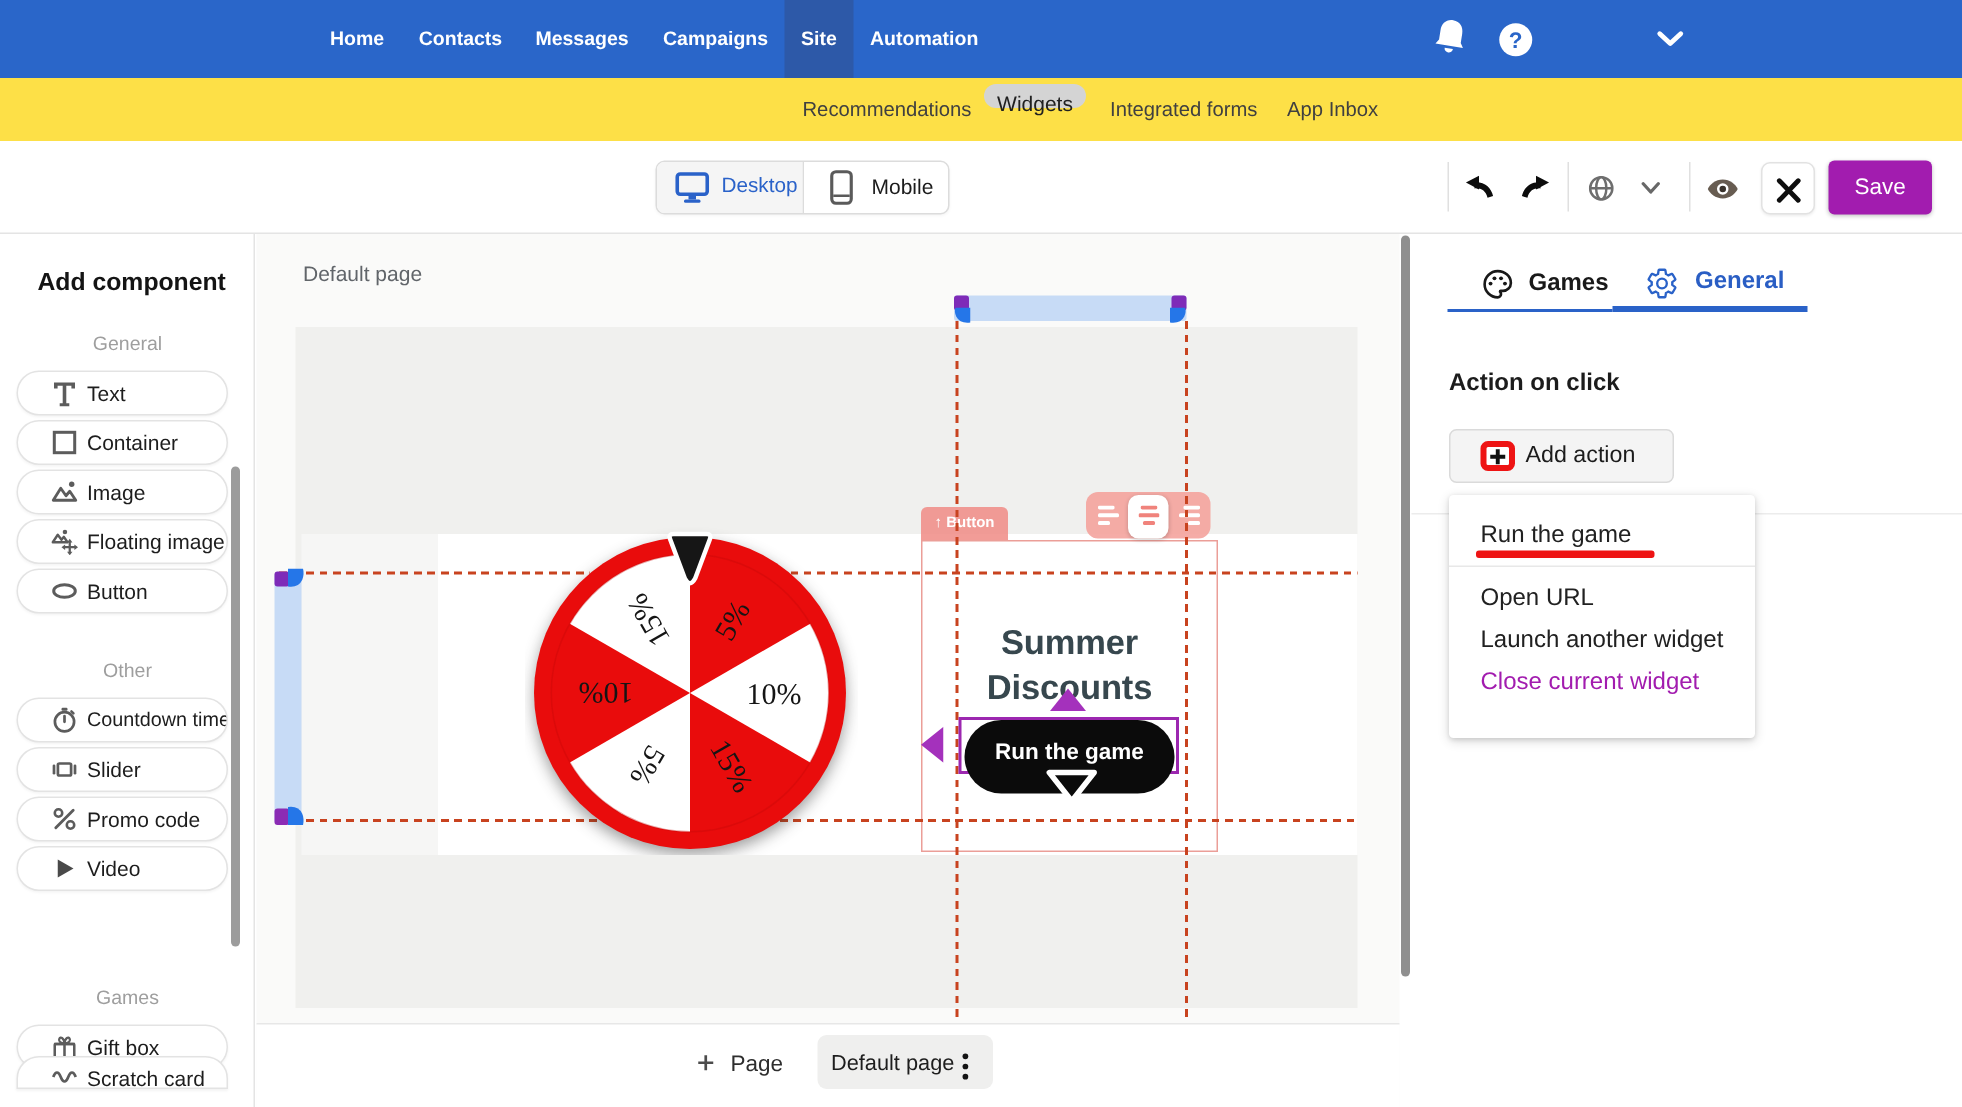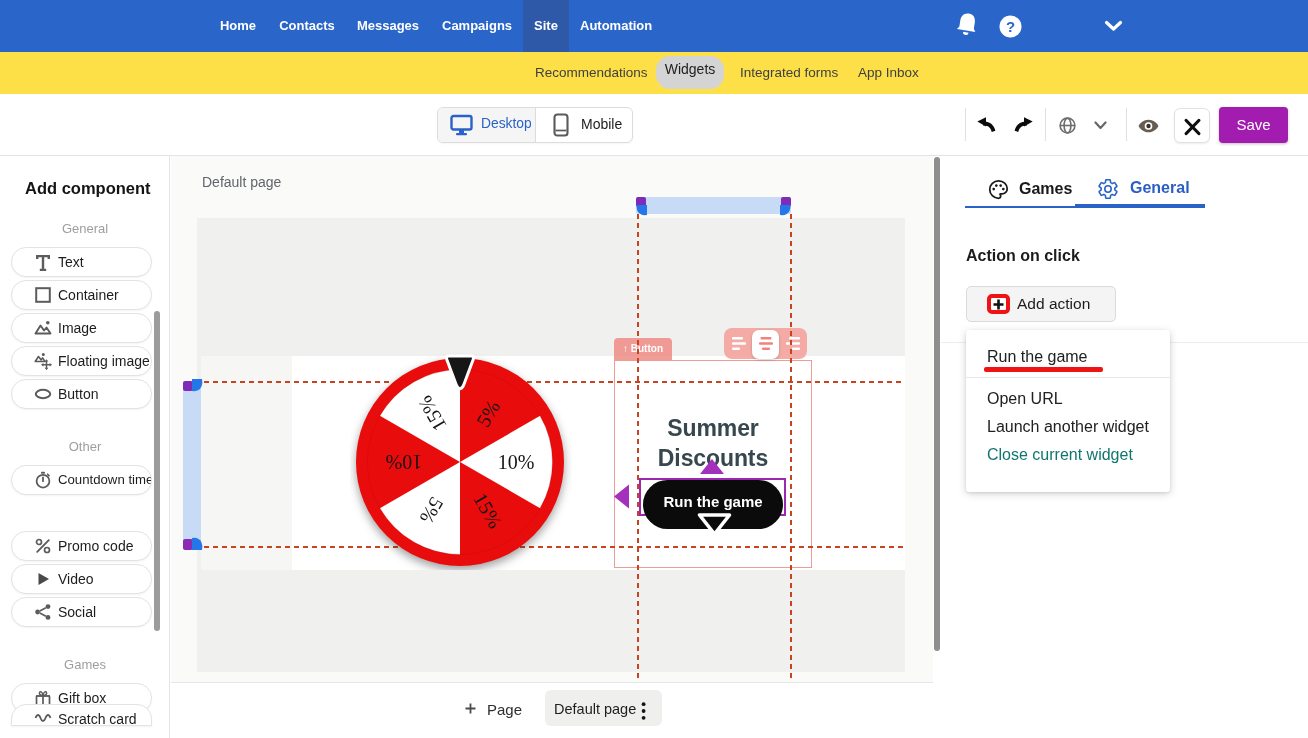--- a/index.html
+++ b/index.html
@@ -8,21 +8,21 @@
 .abs { position:absolute; }
 
 
 #nav { position:absolute; left:0; top:0; width:1308px; height:52px; background:#2a66c9; }
 #nav .item { position:absolute; top:0; height:63px; line-height:52px; color:#fff; font-size:13px; font-weight:bold; text-align:center; }
 #nav .active-block { position:absolute; left:523px; top:0; width:46px; height:52px; background:#2d59a8; }
 
 
 #subnav { position:absolute; left:0; top:52px; width:1308px; height:42px; background:#fde047; }
 #subnav .sitem { position:absolute; top:0; height:42px; line-height:42px; font-size:13.5px; color:#404040; }
-#wpill { position:absolute; left:656px; top:56px; width:68px; height:33px; background:#d4d4d4; border-radius:14px; line-height:27px; text-align:center; font-size:14px; color:#202020; }
+#wpill { position:absolute; left:656px; top:56px; width:68px; height:16px; background:#d4d4d4; border-radius:14px; line-height:27px; text-align:center; font-size:14px; color:#202020; }
 
 
 #toolbar { position:absolute; left:0; top:94px; width:1308px; height:62px; background:#fff; border-bottom:1px solid #e4e4e4; }
 #toggle { position:absolute; left:437px; top:13px; width:196px; height:36px; border:1px solid #dcdcdc; border-radius:6px; background:#fff; box-shadow:0 1px 2px rgba(0,0,0,0.04); }
 #toggle .half-l { position:absolute; left:0; top:0; width:98px; height:34px; background:#f5f5f5; border-right:1px solid #dcdcdc; border-radius:5px 0 0 5px; }
 .tdivider { position:absolute; top:14px; height:33px; width:1px; background:#e0e0e0; }
 #savebtn { position:absolute; left:1219px; top:13px; width:69px; height:36px; background:#a21caf; border-radius:4px; color:#fff; font-size:15px; text-align:center; line-height:36px; box-shadow:0 1px 3px rgba(0,0,0,0.25); }
 #xbtn { position:absolute; left:1174px; top:14px; width:36px; height:35px; background:#fff; border:1px solid #e2e2e2; border-radius:6px; box-shadow:0 1px 2px rgba(0,0,0,0.08); }
 
 
@@ -180,43 +180,41 @@
 
   <div class="pill" style="top:309px;">
     <svg class="picon" viewBox="0 0 18 18">
           <circle cx="9" cy="10.2" r="6.4" fill="none" stroke="#5c5c5c" stroke-width="1.8"></circle>
           <line x1="9" y1="10.2" x2="9" y2="6.4" stroke="#5c5c5c" stroke-width="1.8" stroke-linecap="round"></line>
           <rect x="7" y="0.8" width="4" height="2" rx="0.8" fill="#5c5c5c"></rect>
           <line x1="13.6" y1="3.2" x2="15" y2="4.6" stroke="#5c5c5c" stroke-width="1.6" stroke-linecap="round"></line>
         </svg>
     <div class="plabel" style="font-size:13.2px;">Countdown timer</div>
   </div>
+  <div class="pill" style="top:342px;">
+    <svg class="picon" viewBox="0 0 18 18">
+          <rect x="4.6" y="5" width="8.8" height="8" rx="1" fill="none" stroke="#5c5c5c" stroke-width="1.8"></rect>
+          <path d="M2 6.5 v5" stroke="#5c5c5c" stroke-width="1.8" stroke-linecap="round"></path>
+          <path d="M16 6.5 v5" stroke="#5c5c5c" stroke-width="1.8" stroke-linecap="round"></path>
+        </svg>
+    <div class="plabel">Slider</div>
+  </div>
   <div class="pill" style="top:375px;">
     <svg class="picon" viewBox="0 0 18 18">
           <line x1="3.2" y1="14.8" x2="14.8" y2="3.2" stroke="#5c5c5c" stroke-width="1.9" stroke-linecap="round"></line>
           <circle cx="5" cy="5" r="2.5" fill="none" stroke="#5c5c5c" stroke-width="1.7"></circle>
           <circle cx="13" cy="13" r="2.5" fill="none" stroke="#5c5c5c" stroke-width="1.7"></circle>
         </svg>
     <div class="plabel">Promo code</div>
   </div>
   <div class="pill" style="top:408px;">
     <svg class="picon" viewBox="0 0 18 18">
           <path d="M4.5 3 L15 9 L4.5 15 Z" fill="#494949"></path>
         </svg>
     <div class="plabel">Video</div>
-  </div>
-  <div class="pill" style="top:441px;">
-    <svg class="picon" viewBox="0 0 18 18">
-          <circle cx="14" cy="3.6" r="2.4" fill="#5c5c5c"></circle>
-          <circle cx="3.6" cy="9" r="2.4" fill="#5c5c5c"></circle>
-          <circle cx="14" cy="14.4" r="2.4" fill="#5c5c5c"></circle>
-          <line x1="5.8" y1="7.9" x2="11.9" y2="4.7" stroke="#5c5c5c" stroke-width="1.7"></line>
-          <line x1="5.8" y1="10.1" x2="11.9" y2="13.3" stroke="#5c5c5c" stroke-width="1.7"></line>
-        </svg>
-    <div class="plabel">Social</div>
   </div>
 
   <div class="pill" style="top:527px;">
     <svg class="picon" viewBox="0 0 18 18">
           <rect x="2.5" y="7" width="13" height="9" rx="0.5" fill="none" stroke="#5c5c5c" stroke-width="1.7"></rect>
           <line x1="2" y1="7" x2="16" y2="7" stroke="#5c5c5c" stroke-width="1.7"></line>
           <line x1="9" y1="7" x2="9" y2="16" stroke="#5c5c5c" stroke-width="1.7"></line>
           <path d="M9 6.5 C6 6.5 4.8 4.8 5.6 3.4 C6.4 2.1 8.4 2.6 9 6.5 C9.6 2.6 11.6 2.1 12.4 3.4 C13.2 4.8 12 6.5 9 6.5 Z" fill="none" stroke="#5c5c5c" stroke-width="1.5"></path>
         </svg>
     <div class="plabel">Gift box</div>
@@ -366,15 +364,15 @@
 <div class="abs" style="left:1017px;top:295px;font-size:15.5px;color:#1c1c1c;">Add action</div>
 
 <div class="abs" style="left:941px;top:342px;width:367px;height:1px;background:#ececec;"></div>
 
 <div class="abs" style="left:966px;top:330px;width:204px;height:162px;background:#fff;box-shadow:0 2px 8px rgba(0,0,0,0.16), 0 1px 3px rgba(0,0,0,0.1);border-radius:3px;"></div>
 <div class="abs" style="left:987px;top:348px;font-size:16px;color:#212121;">Run the game</div>
 <div class="abs" style="left:984px;top:367px;width:119px;height:5px;background:#ee1414;border-radius:2px;"></div>
 <div class="abs" style="left:966px;top:377px;width:204px;height:1px;background:#e8e8e8;"></div>
 <div class="abs" style="left:987px;top:390px;font-size:16px;color:#212121;">Open URL</div>
 <div class="abs" style="left:987px;top:418px;font-size:16px;color:#212121;">Launch another widget</div>
-<div class="abs" style="left:987px;top:446px;font-size:16px;color:#0f766e;">Close current widget</div>
+<div class="abs" style="left:987px;top:446px;font-size:16px;color:#a21caf;">Close current widget</div>
 
 </div>
 
 </body></html>

